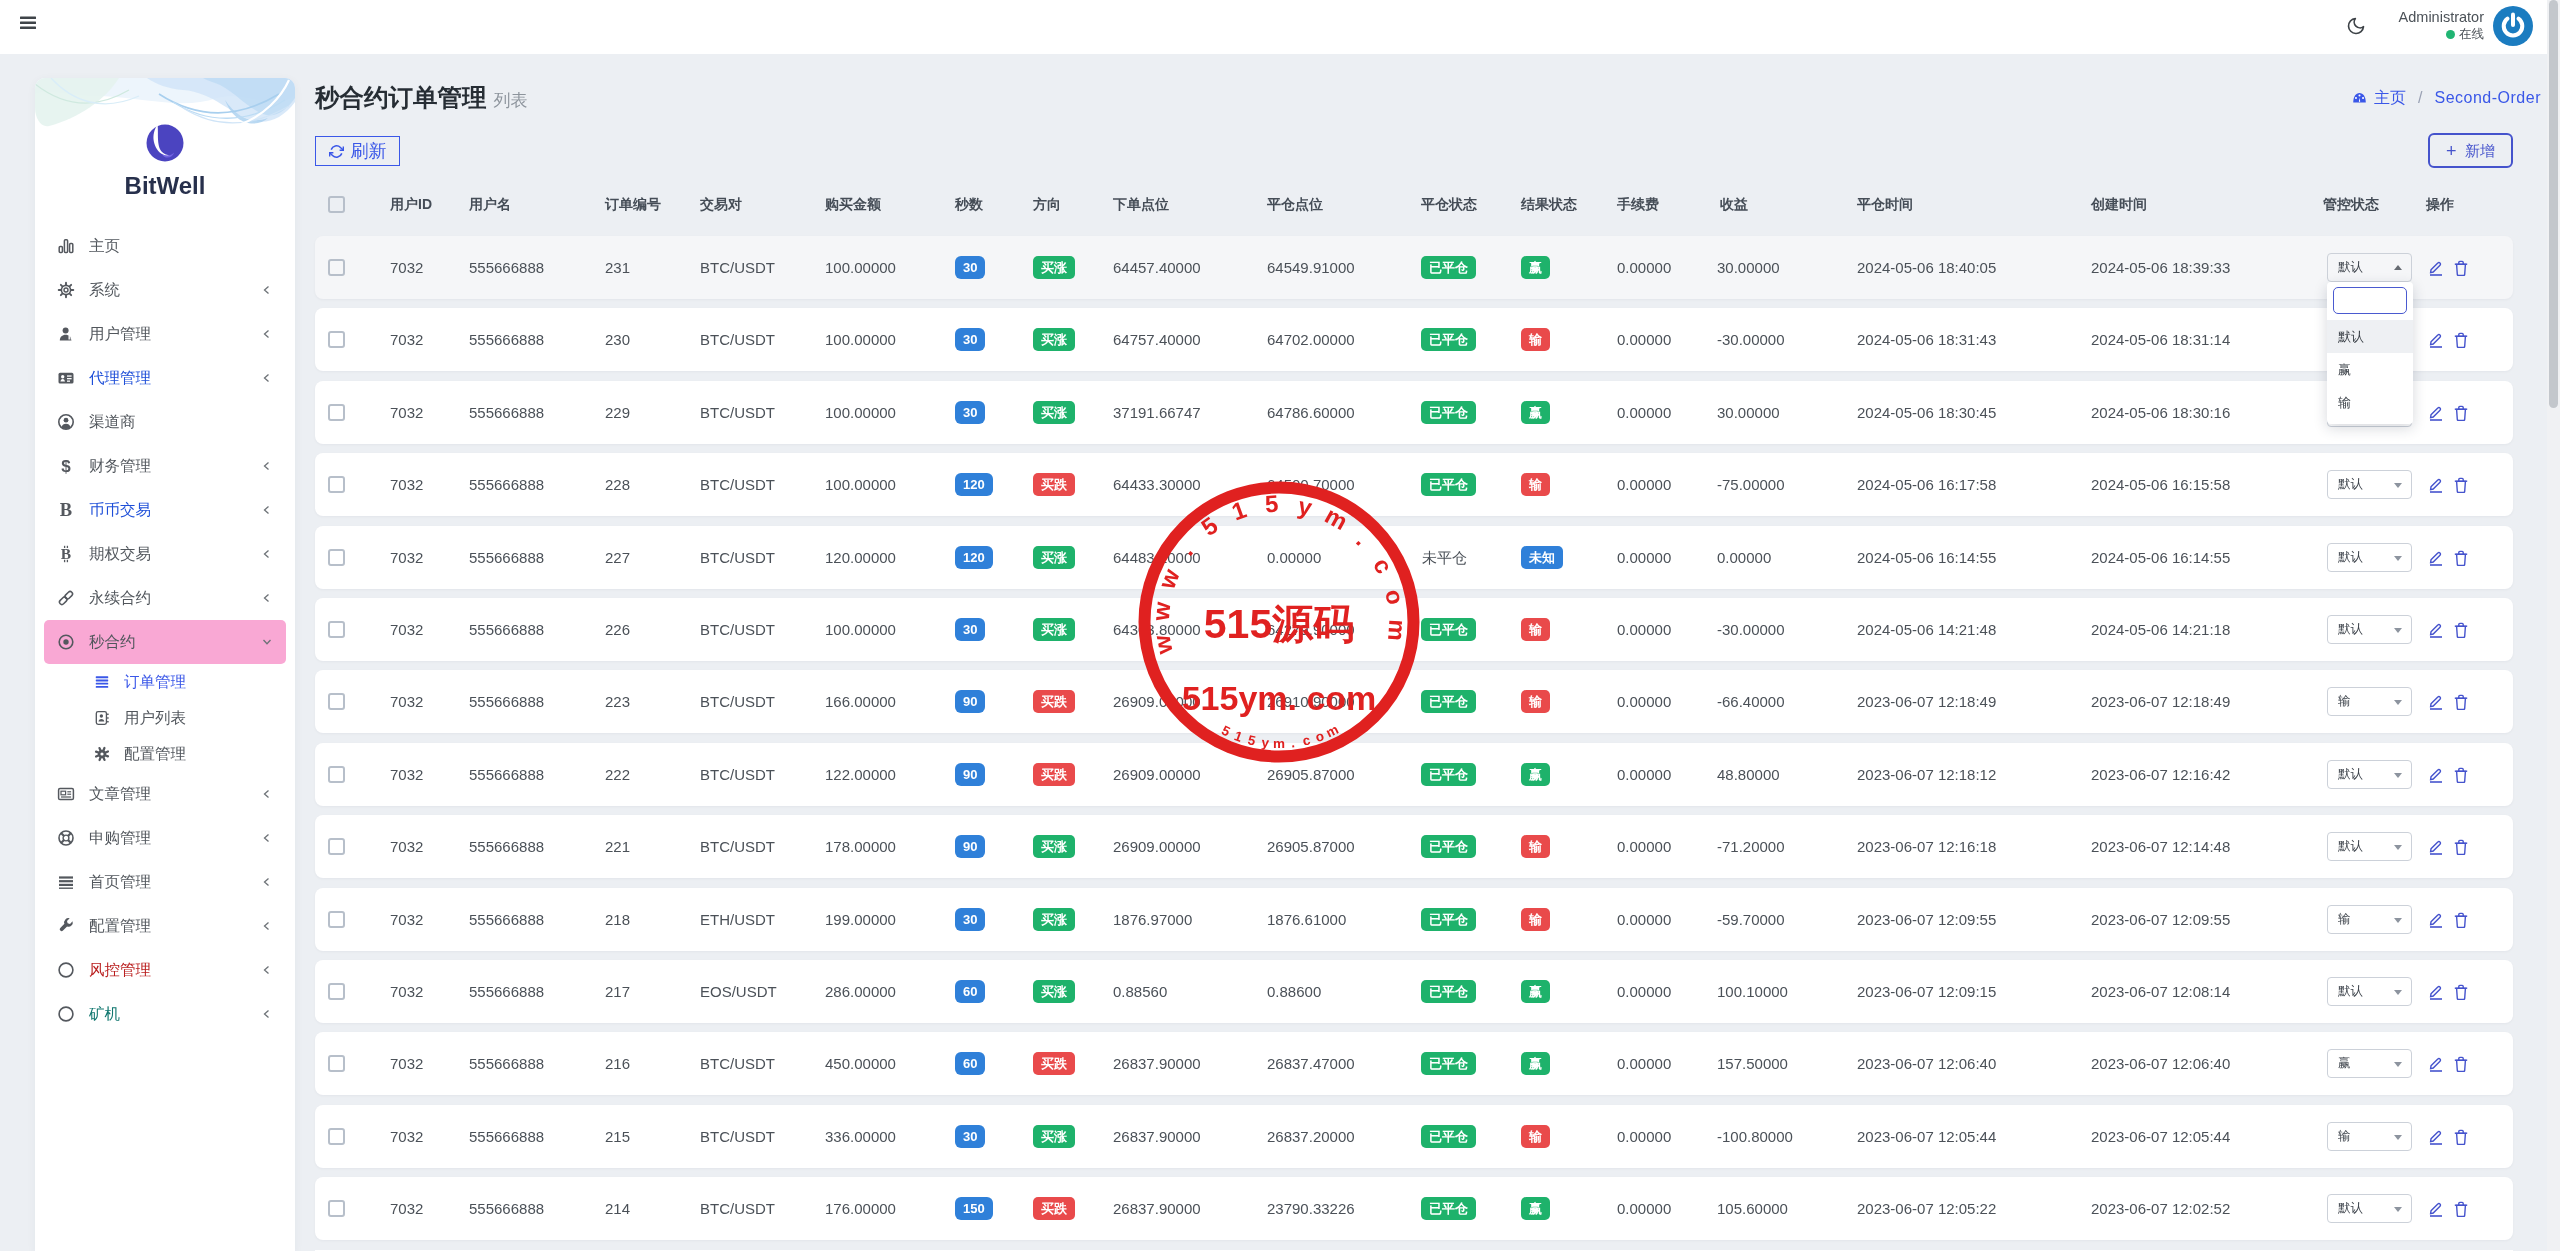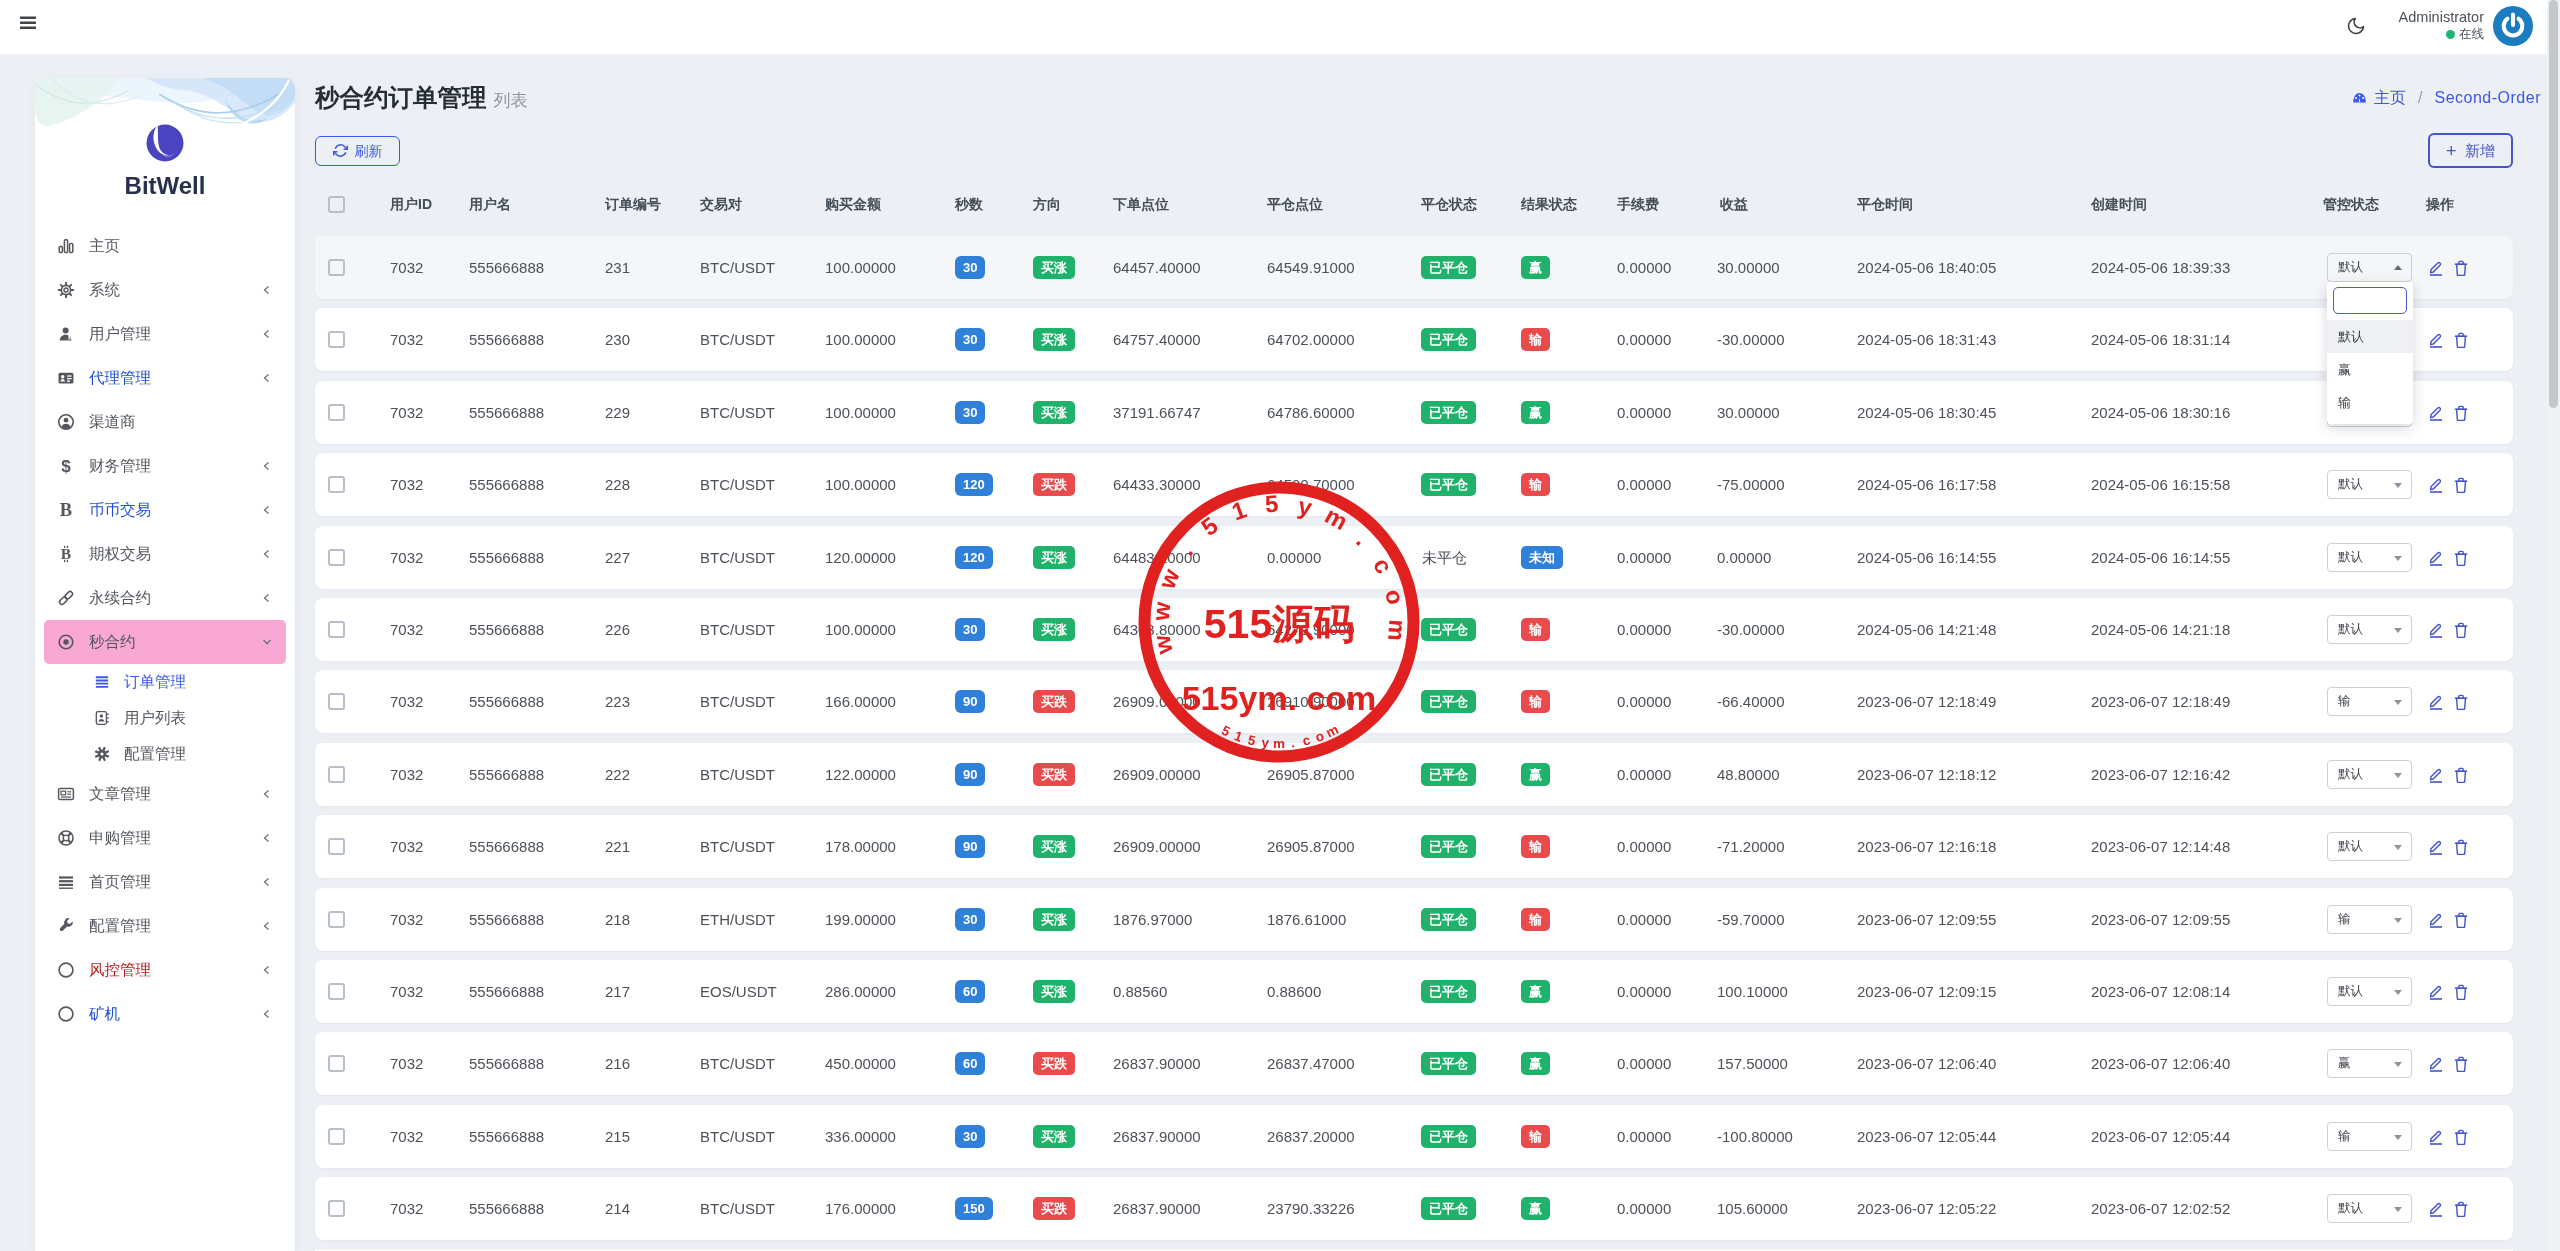--- a/index.html
+++ b/index.html
@@ -12,21 +12,21 @@
 .mic { position:absolute; left:13px; top:50%; transform:translateY(-50%); width:18px; height:18px; }
 .mi.sub .mic { left:50px; width:16px; height:16px; }
 .mic svg { width:100%; height:100%; display:block; }
 .mlb { position:absolute; left:45px; top:50%; transform:translateY(-50%); font-size:15.5px; }
 .mi.sub .mlb { left:80px; }
 .chev { position:absolute; right:14px; top:50%; margin-top:-5px; width:10px; height:10px; }
 .pgtitle { position:absolute; left:315px; top:81px; height:34px; line-height:34px; font-size:24.5px; font-weight:bold; color:#262d34; }
 .pgtitle small { font-size:17px; color:#8d949c; font-weight:normal; margin-left:7px; }
 .crumb { position:absolute; top:88px; right:19px; height:20px; line-height:20px; font-size:16px; color:#3a57e8; }
 .crumb .sep { color:#9aa1b4; margin:0 12px; }
-.btn-refresh { position:absolute; left:315px; top:136px; width:85px; height:30px; line-height:28px; text-align:center; border:1px solid #3a57e8; border-radius:6px; color:#3a57e8; font-size:14px; }
+.btn-refresh { position:absolute; left:315px; top:136px; width:85px; height:30px; line-height:28px; text-align:center; border:1px solid #3a57e8; border-radius:0; color:#3a57e8; font-size:18px; }
 .btn-add { position:absolute; left:2428px; top:133px; width:85px; height:35px; line-height:32px; text-align:center; border:2px solid #4553cc; border-radius:6px; color:#4553cc; font-size:15px; }
 .thead { position:absolute; left:315px; top:184px; width:2198px; height:40px; }
 .hc { position:absolute; top:0; height:40px; line-height:40px; font-size:14px; font-weight:bold; color:#454d57; }
 .row { position:absolute; left:315px; width:2198px; height:63px; border-radius:8px; box-shadow:0 1px 3px rgba(25,33,50,.045); }
 .cl { position:absolute; top:0; height:63px; line-height:63px; font-size:15px; color:#4b5158; }
 .ck { position:absolute; top:23px; width:17px; height:17px; border:2px solid #b7bfca; border-radius:3px; }
 .bdg { position:absolute; top:20px; height:23px; line-height:23px; padding:0 8px; border-radius:5px; color:#fff; font-size:13px; font-weight:bold; }
 .sel { position:absolute; top:17px; width:85px; height:29px; border:1px solid #ccd1d9; border-radius:4px; font-size:12.5px; color:#3f454d; line-height:27px; padding-left:10px; }
 .car-dn { position:absolute; right:9px; top:12px; width:0; height:0; border-left:4.5px solid transparent; border-right:4.5px solid transparent; border-top:5px solid #8d949f; }
 .car-up { position:absolute; right:9px; top:11px; width:0; height:0; border-left:4.5px solid transparent; border-right:4.5px solid transparent; border-bottom:5px solid #666b72; }
@@ -347,21 +347,21 @@
         <svg class="chev" viewBox="0 0 10 10">
           <polyline points="6.5,1.5 2.5,5 6.5,8.5" fill="none" stroke="#6d7277" stroke-width="1.3"></polyline>
         </svg>
       </div>
 <div class="mi" style="">
         <span class="mic">
           <svg viewBox="0 0 18 18">
             <circle cx="9" cy="9" r="6.9" fill="none" stroke="#54585e" stroke-width="1.6"></circle>
           </svg>
         </span>
-        <span class="mlb" style="color:#1d4ed8;">矿机</span>
+        <span class="mlb" style="color:#0f766e;">矿机</span>
         <svg class="chev" viewBox="0 0 10 10">
           <polyline points="6.5,1.5 2.5,5 6.5,8.5" fill="none" stroke="#6d7277" stroke-width="1.3"></polyline>
         </svg>
       </div>
 </div>
 </div>
 
 <div class="pgtitle">秒合约订单管理<small>列表</small></div>
 <div class="crumb"><svg width="15" height="14" viewBox="0 0 18 17" style="vertical-align:-2px;margin-right:7px;">
 <path d="M1.4 14 C1.4 6.8 4.5 2.4 9 2.4 C13.5 2.4 16.6 6.8 16.6 14 Z" fill="#3a57e8"></path>

